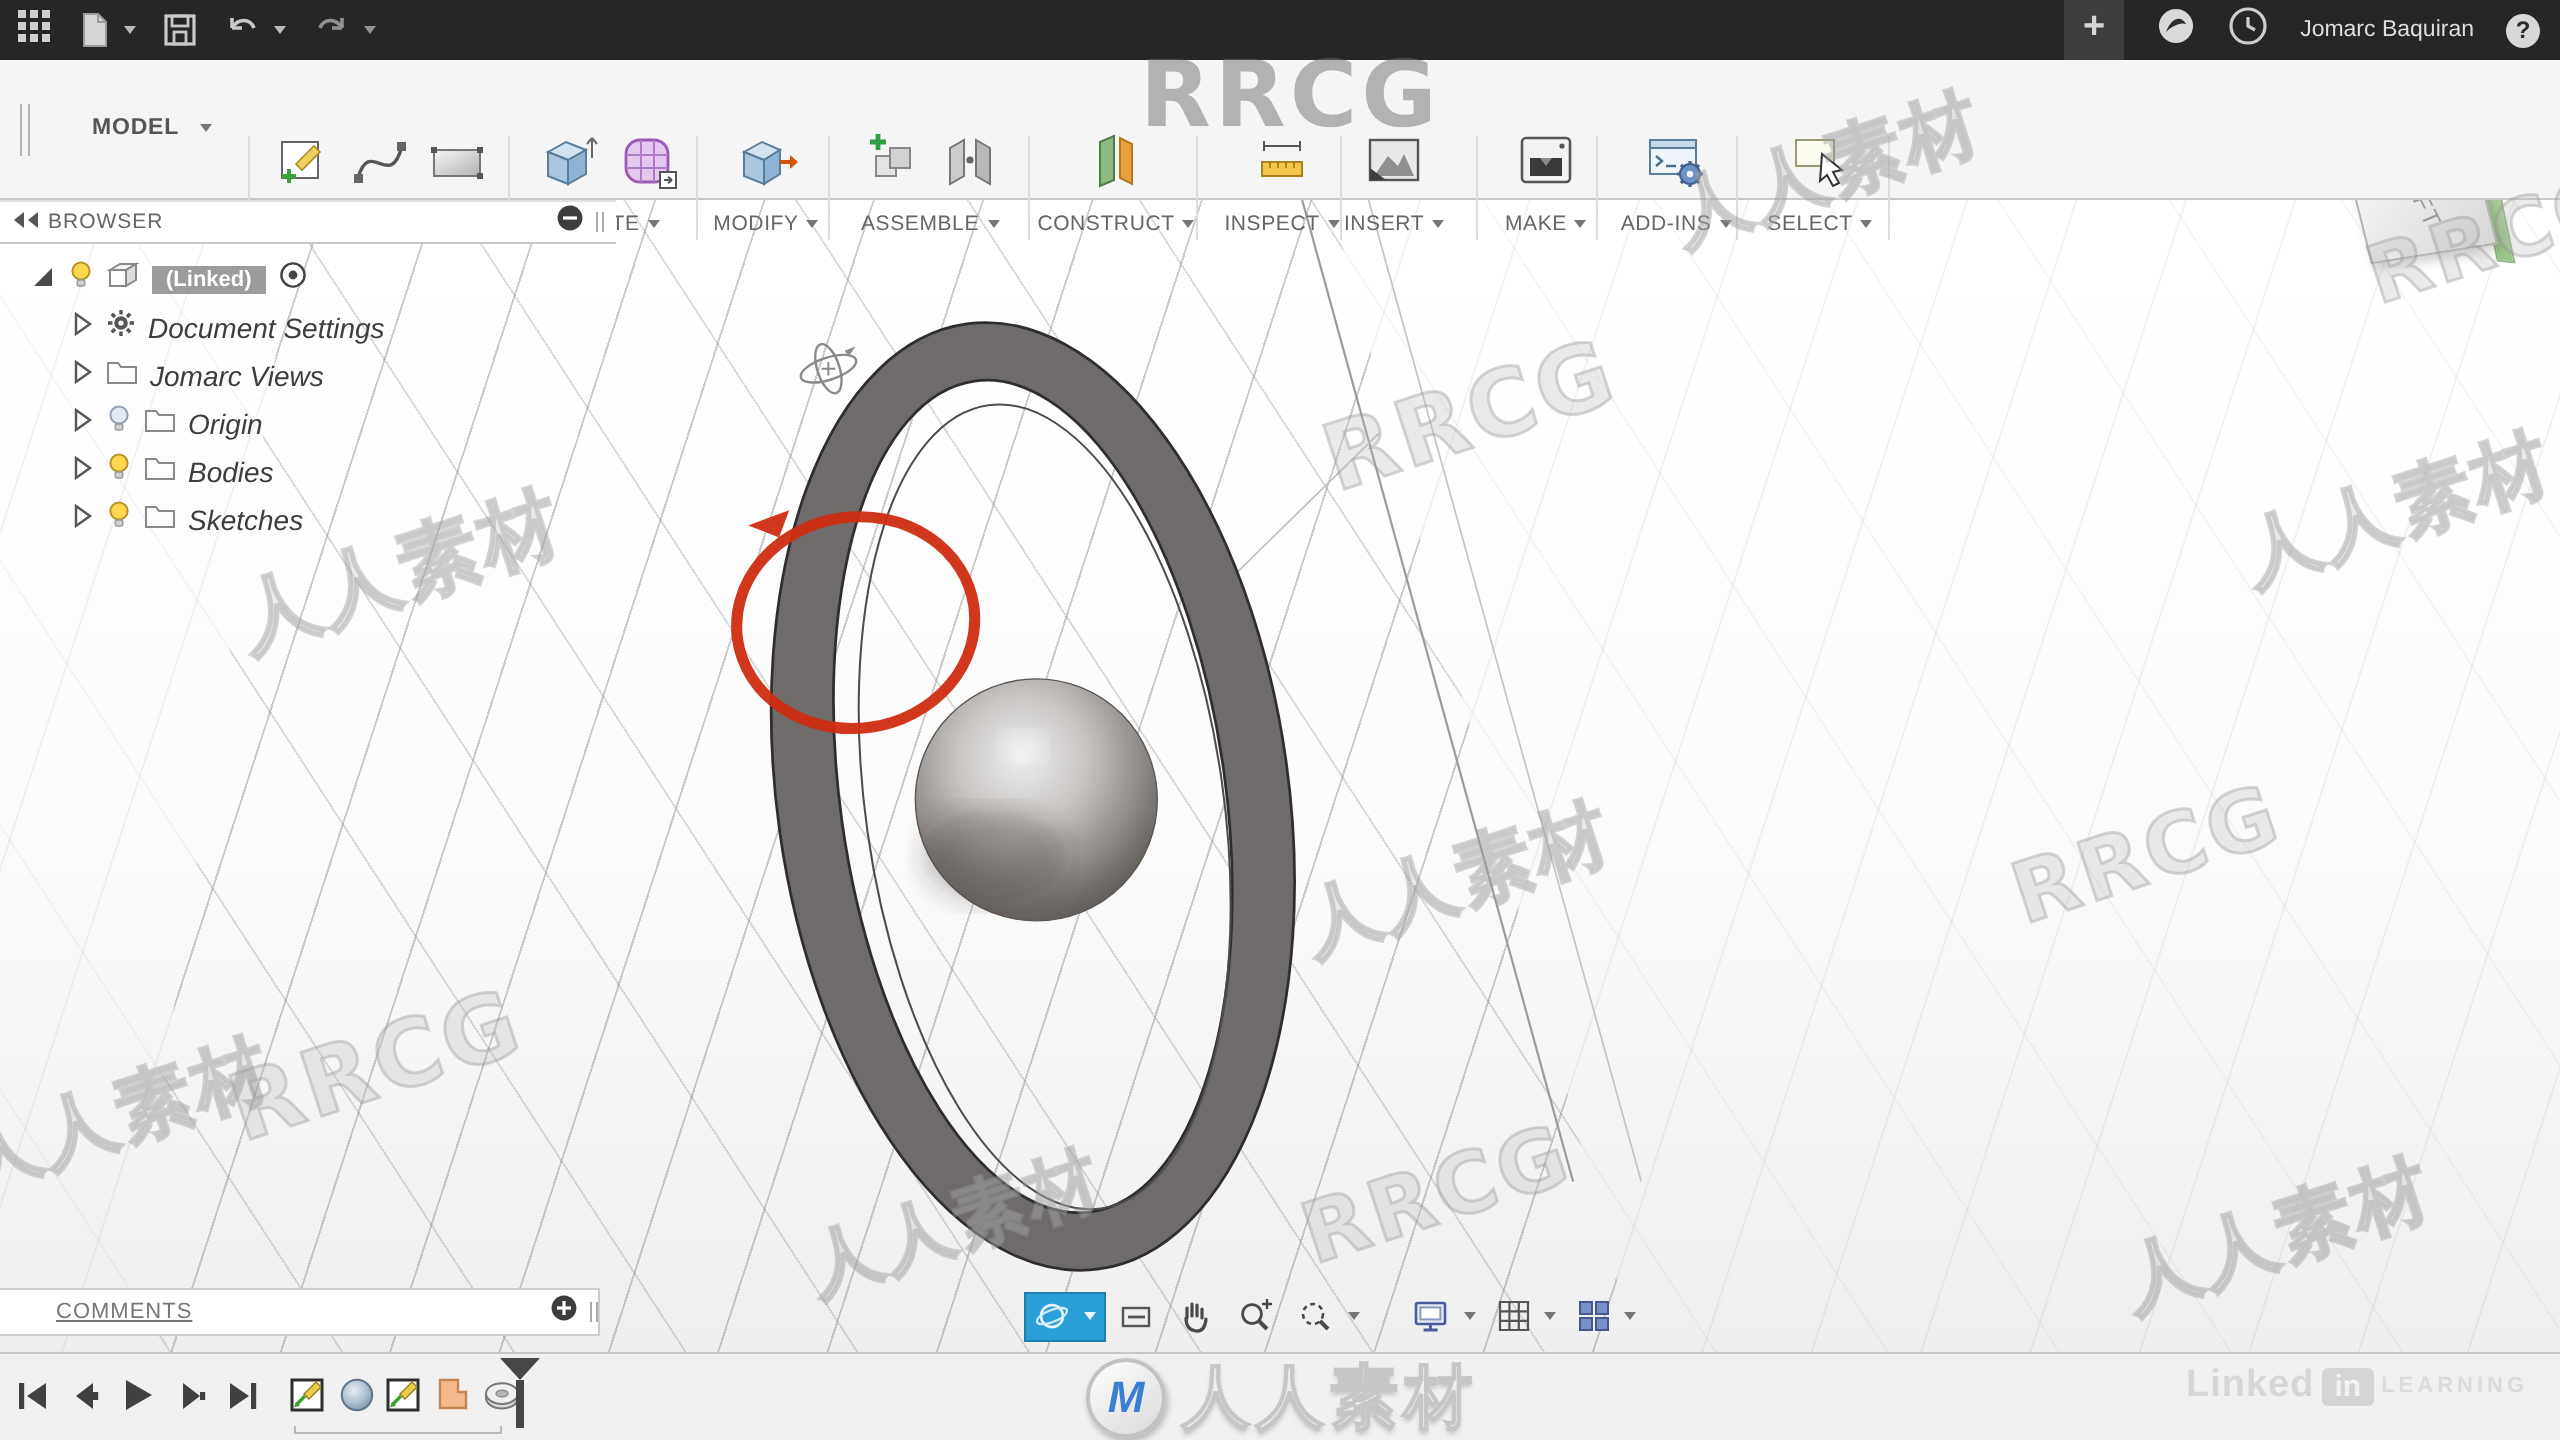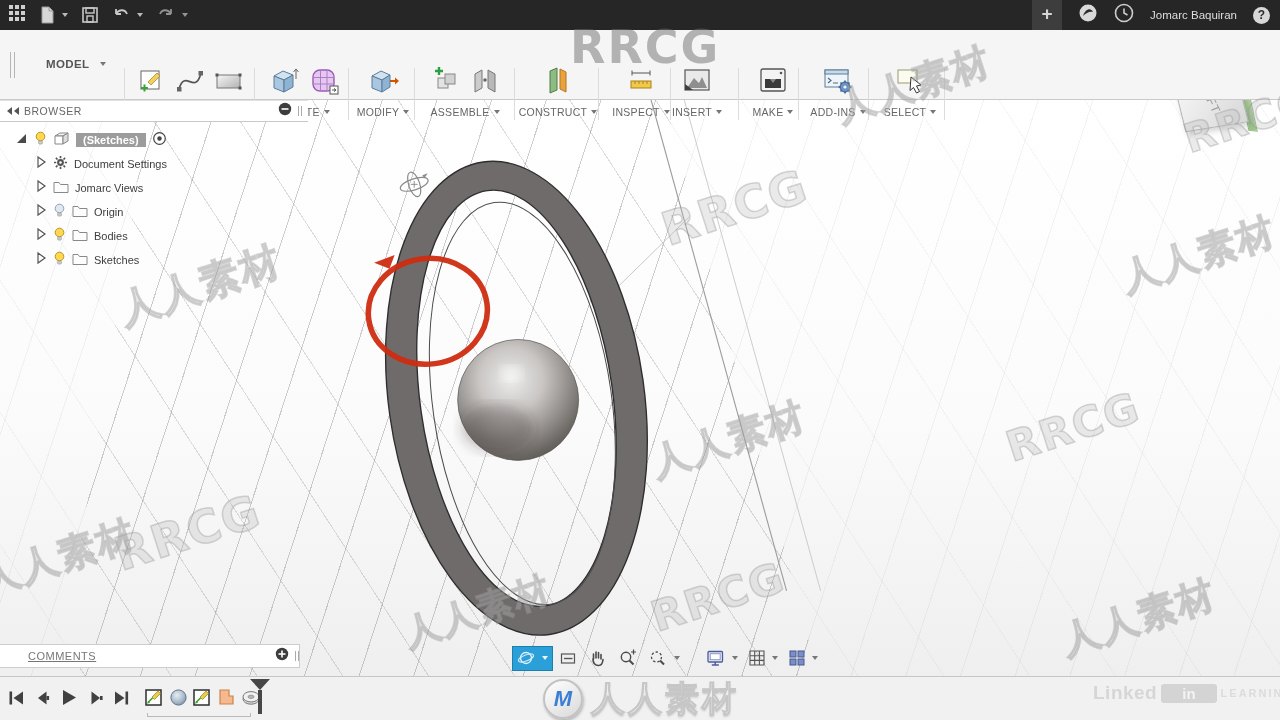--- a/index.html
+++ b/index.html
@@ -42,21 +42,21 @@
     clip-path:polygon(150px 0,665px 0,818px 576px,60px 576px);}
   .geo{position:absolute;left:0;top:0;}
 
   
   .browser{position:absolute;left:0;top:100px;width:308px;z-index:20;}
   .phead{height:22px;background:#ffffff;border-bottom:1px solid #c9c9c9;border-top:1px solid #e2e2e2;display:flex;align-items:center;padding:0 6px;}
   .phead .ptitle{font-size:10.5px;color:#666;letter-spacing:.5px;margin-left:4px;flex:1;}
   .handle2{width:4px;height:10px;border-left:1px solid #aaa;border-right:1px solid #aaa;margin-left:6px;}
   .tree{padding:6px 0 0 14px;}
   .trow{display:flex;align-items:center;height:24px;gap:6px;}
-  .trow .lbl{font-size:11px;color:#3d3d3d;}
+  .trow .lbl{font-size:14px;color:#3d3d3d;font-style:italic;}
   .root-pill{background:#9c9c9c;color:#fff;font-size:11px;font-weight:bold;padding:1px 7px;}
 
   
   .comments{position:absolute;left:0;top:644px;width:300px;height:24px;background:#fff;border:1px solid #cdcdcd;border-left:none;display:flex;align-items:center;z-index:22;}
   .comments .ptitle{font-size:11px;color:#777;letter-spacing:.5px;margin-left:28px;flex:1;text-decoration:underline;}
 
   
   .navbar{position:absolute;left:512px;top:645px;height:26px;display:flex;align-items:center;gap:2px;z-index:24;}
   .nbtn{height:25px;display:flex;align-items:center;padding:0 4px;gap:2px;}
   .nbtn.sel{background:#2b9fd8;border:1px solid #1c7fb0;}
@@ -82,21 +82,21 @@
   .wm{position:absolute;font-weight:bold;letter-spacing:2px;transform-origin:left top;white-space:nowrap;font-family:"DejaVu Sans",sans-serif;}
   .wm.solid{color:rgba(112,112,112,.5);}
   .wm.outline{color:rgba(255,255,255,.05);-webkit-text-stroke:1.5px rgba(150,150,150,.38);text-shadow:0 0 1px rgba(170,170,170,.25);}
 
   
   .rrcg-logo{position:absolute;left:543px;top:676px;display:flex;align-items:center;gap:8px;z-index:41;}
   .rrcg-m{width:40px;height:40px;border-radius:50%;background:linear-gradient(145deg,#ffffff,#d9d9d9);border:2px solid #c2c2c2;color:#3b7fd4;font-weight:bold;font-style:italic;font-size:22px;display:flex;align-items:center;justify-content:center;box-shadow:1px 2px 3px rgba(0,0,0,.25);}
   .rrcg-cjk{font-size:34px;font-weight:bold;color:#ededed;-webkit-text-stroke:1px #c6c6c6;text-shadow:0 2px 2px rgba(150,150,150,.5);letter-spacing:3px;font-family:"DejaVu Sans",sans-serif;}
   .li-logo{position:absolute;left:1093px;top:682px;display:flex;align-items:center;gap:4px;z-index:41;opacity:.85;}
   .li-word{font-size:19px;font-weight:bold;color:#d2d2d2;letter-spacing:.5px;}
-  .li-in{font-size:15px;font-weight:bold;color:#f4f4f4;background:#cfcfcf;border-radius:3px;padding:1px 21px;}
+  .li-in{font-size:15px;font-weight:bold;color:#f4f4f4;background:#cfcfcf;border-radius:3px;padding:1px 6px;}
   .li-learning{font-size:11px;font-weight:bold;color:#d8d8d8;letter-spacing:2px;}
 </style>
 </head>
 <body>
 
 <div class="stage">
 
   <div class="titlebar">
     <div class="tb-left">
       <span>
@@ -438,21 +438,21 @@
             </svg></span>
         <span><svg width="13" height="15">
               <circle cx="6.5" cy="5.5" r="4.3" fill="#ffd84d" stroke="#b8932a"></circle>
               <rect x="4.6" y="10" width="3.8" height="3" rx="1" fill="#cfcfcf" stroke="#999" stroke-width=".7"></rect>
             </svg></span>
         <span><svg width="17" height="15">
               <polygon points="2,5 7,2 15,2 10,5" fill="#f2f2f2" stroke="#888"></polygon>
               <polygon points="2,5 10,5 10,13 2,13" fill="#ffffff" stroke="#888"></polygon>
               <polygon points="10,5 15,2 15,10 10,13" fill="#dcdcdc" stroke="#888"></polygon>
             </svg></span>
-        <span class="root-pill">(Sketches)</span>
+        <span class="root-pill">(Linked)</span>
         <span><svg width="15" height="15">
               <circle cx="7.5" cy="7.5" r="5.8" fill="#fff" stroke="#444" stroke-width="1.2"></circle>
               <circle cx="7.5" cy="7.5" r="2.2" fill="#444"></circle>
             </svg></span>
       </div>
 
       <div class="trow" style="padding-left:20px">
         <span><svg width="13" height="14">
               <polygon points="4,2 11,7 4,12" fill="none" stroke="#555" stroke-width="1.2"></polygon>
             </svg></span>

